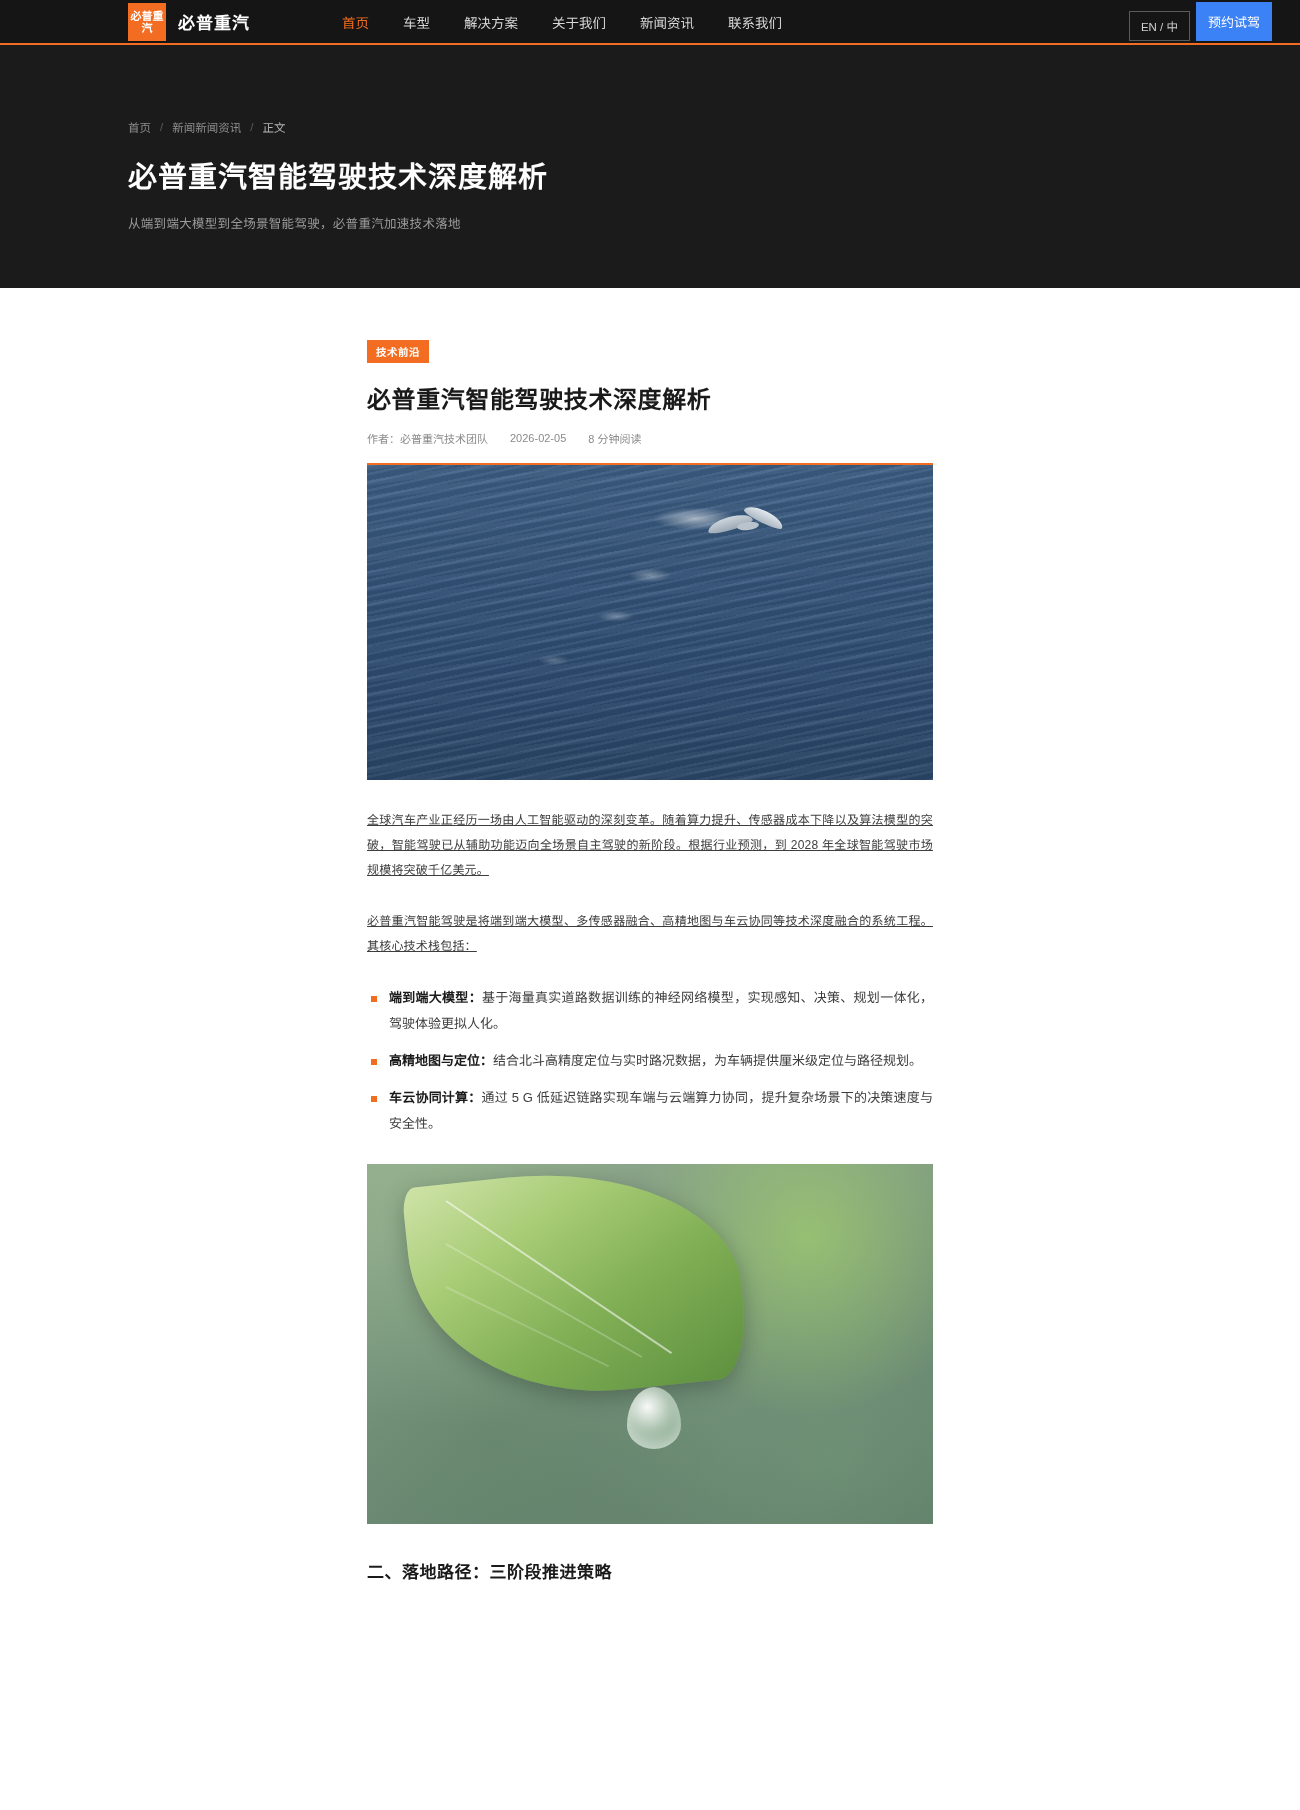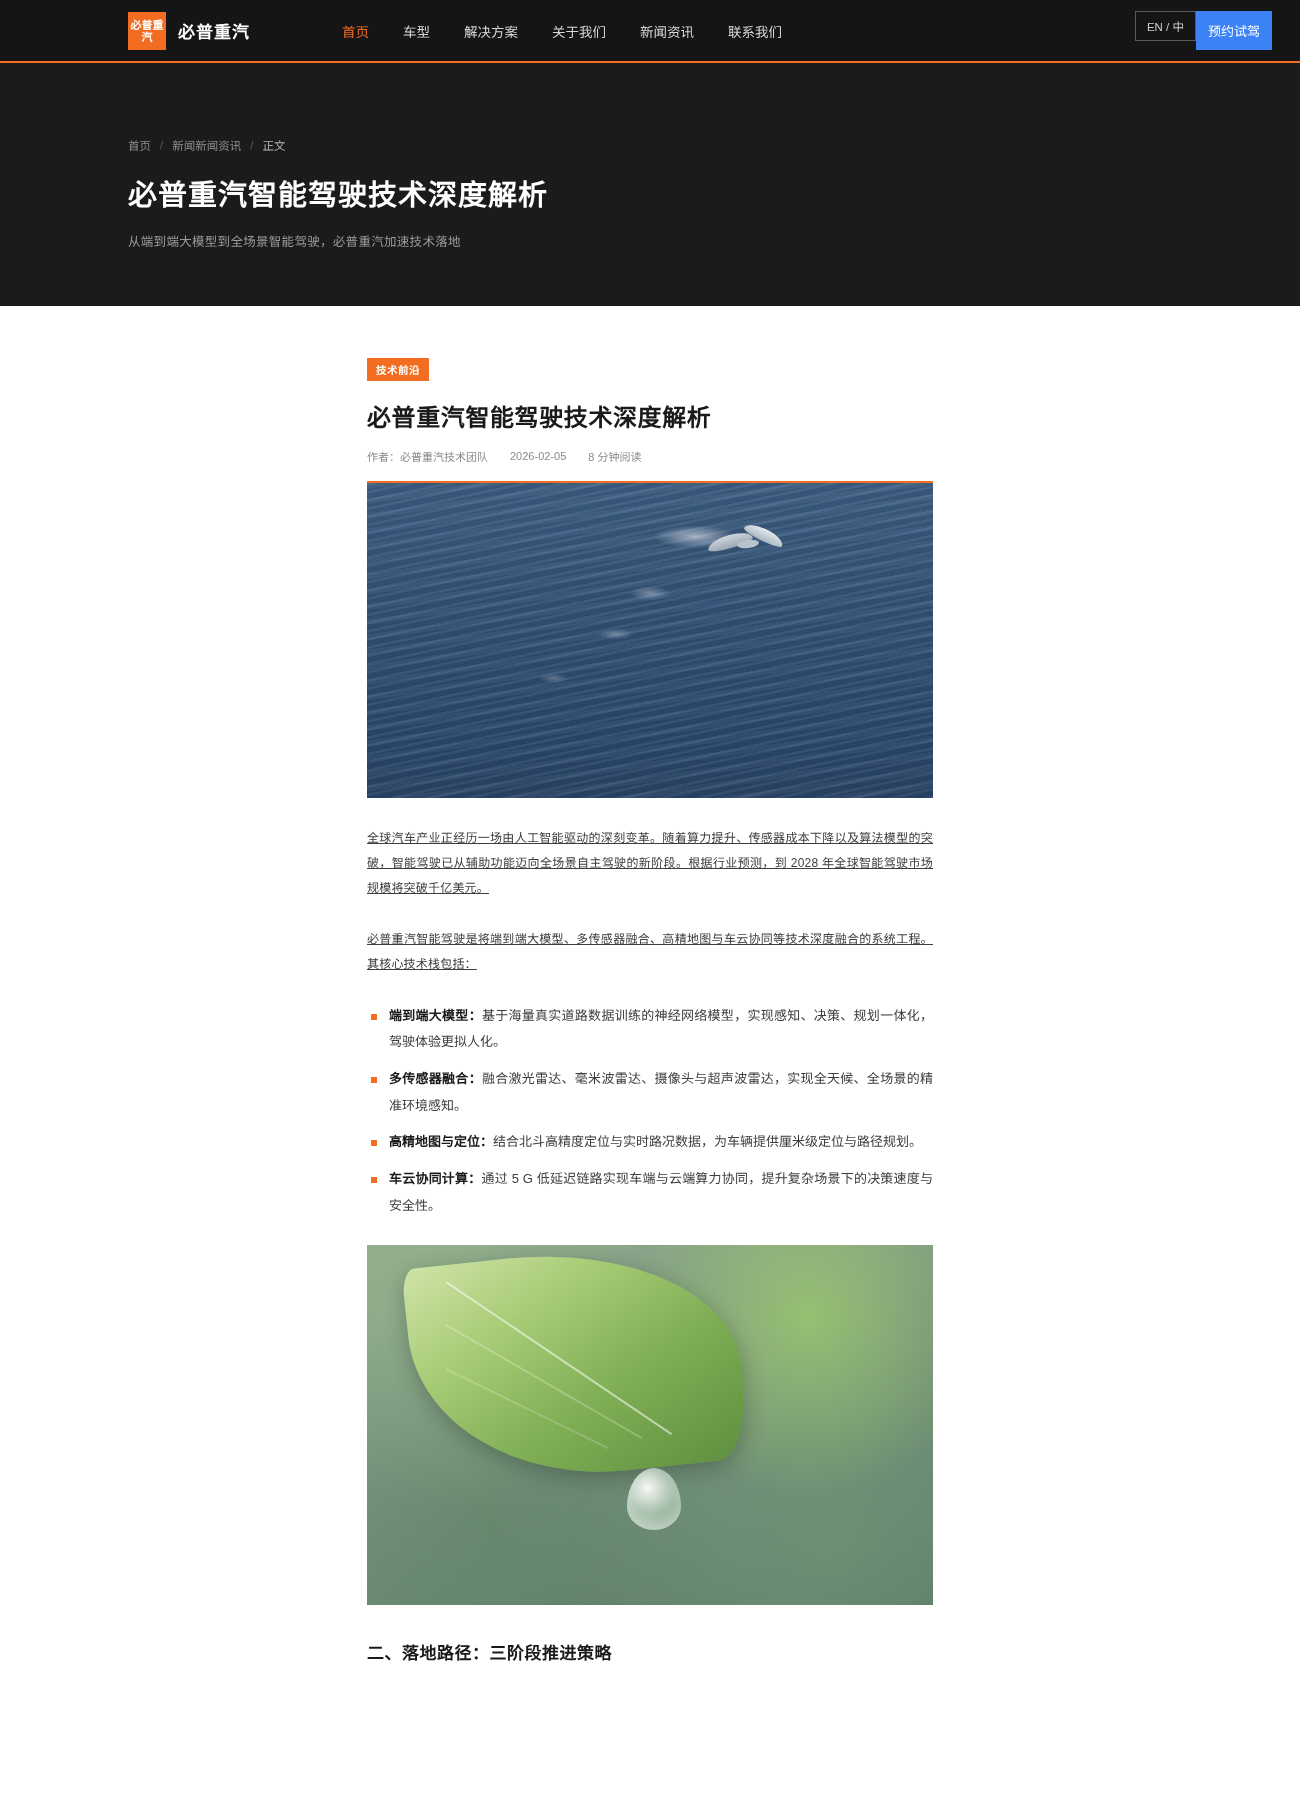--- a/index.html
+++ b/index.html
@@ -8,21 +8,21 @@
   body {
     width: 1300px;
     background: #ffffff;
     font-family: "Liberation Sans", "DejaVu Sans", sans-serif;
     color: #222222;
     -webkit-font-smoothing: antialiased;
   }
 
   
   .header {
-    height: 63px;
+    height: 45px;
     background: #151515;
     border-bottom: 2px solid #f26d21;
     display: flex;
     align-items: center;
     padding: 0 28px 0 128px;
     position: relative;
   }
   .brand { display: flex; align-items: center; gap: 12px; }
   .brand-mark {
     width: 38px; height: 38px;
@@ -52,22 +52,22 @@
     color: #d8d8d8;
     font-size: 13.5px;
     text-decoration: none;
     cursor: pointer;
     white-space: nowrap;
   }
   .nav-item.active { color: #f26d21; }
   .header-right {
     margin-left: auto;
     display: flex;
-    align-items: flex-start;
-    gap: 0;
+    align-items: flex-end;
+    gap: 6px;
   }
   .lang-switch {
     border: 1px solid #5a5a5a;
     color: #cfcfcf;
     font-size: 11.5px;
     padding: 6px 11px;
     cursor: pointer;
     white-space: nowrap;
   }
   .cta-btn {
@@ -328,23 +328,20 @@
   <p class="para">全球汽车产业正经历一场由人工智能驱动的深刻变革。随着算力提升、传感器成本下降以及算法模型的突破，智能驾驶已从辅助功能迈向全场景自主驾驶的新阶段。根据行业预测，到 2028 年全球智能驾驶市场规模将突破千亿美元。</p>
 
 
   <p class="para">必普重汽智能驾驶是将端到端大模型、多传感器融合、高精地图与车云协同等技术深度融合的系统工程。其核心技术栈包括：</p>
 
   <ul class="bullets">
     <li>
       <b>端到端大模型：</b><span>基于海量真实道路数据训练的神经网络模型，实现感知、决策、规划一体化，驾驶体验更拟人化。</span>
     </li>
     <li>
-      <b>多传感器融合：</b><span>融合激光雷达、毫米波雷达、摄像头与超声波雷达，实现全天候、全场景的精准环境感知。</span>
-    </li>
-    <li>
       <b>高精地图与定位：</b><span>结合北斗高精度定位与实时路况数据，为车辆提供厘米级定位与路径规划。</span>
     </li>
     <li>
       <b>车云协同计算：</b><span>通过 5 G 低延迟链路实现车端与云端算力协同，提升复杂场景下的决策速度与安全性。</span>
     </li>
   </ul>
 
   <figure class="figure leaf">
     <div class="img-leaf">
       <div class="leaf-shape"></div>

